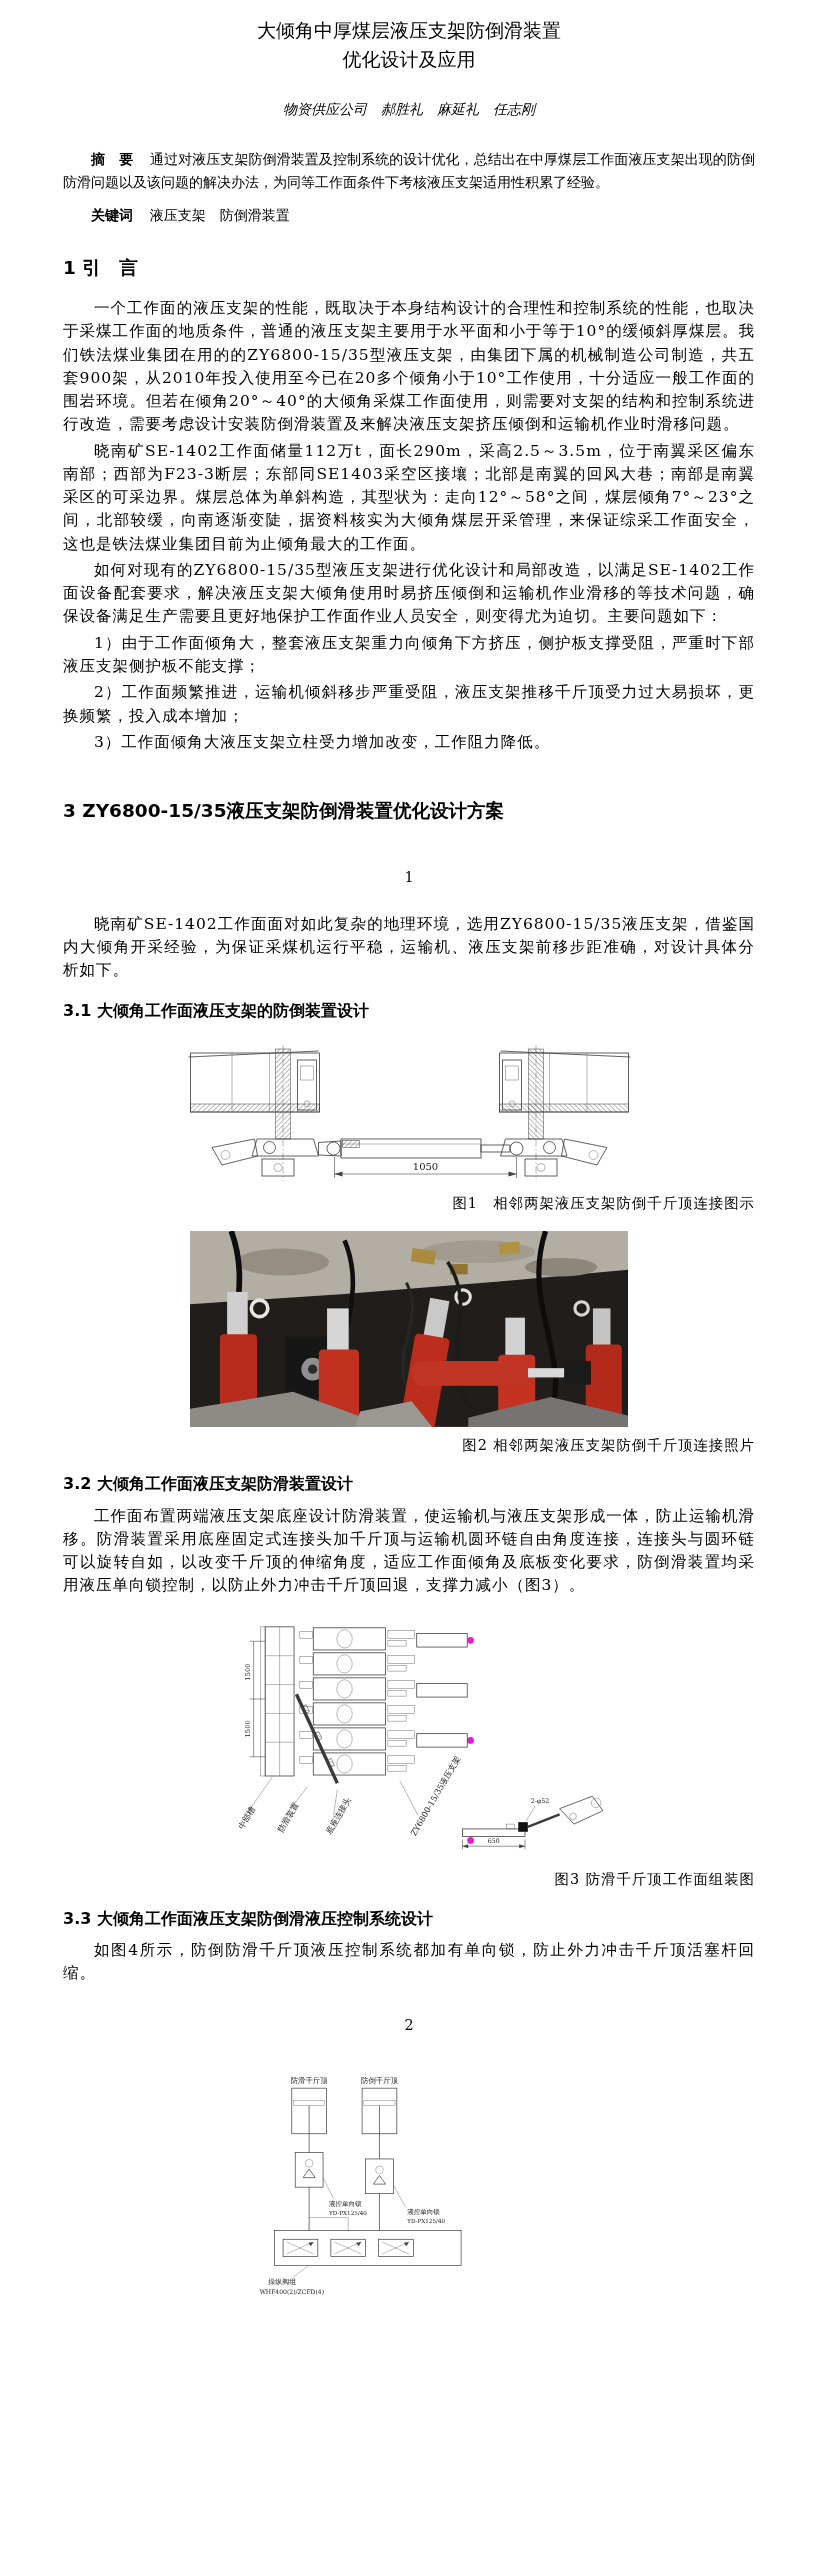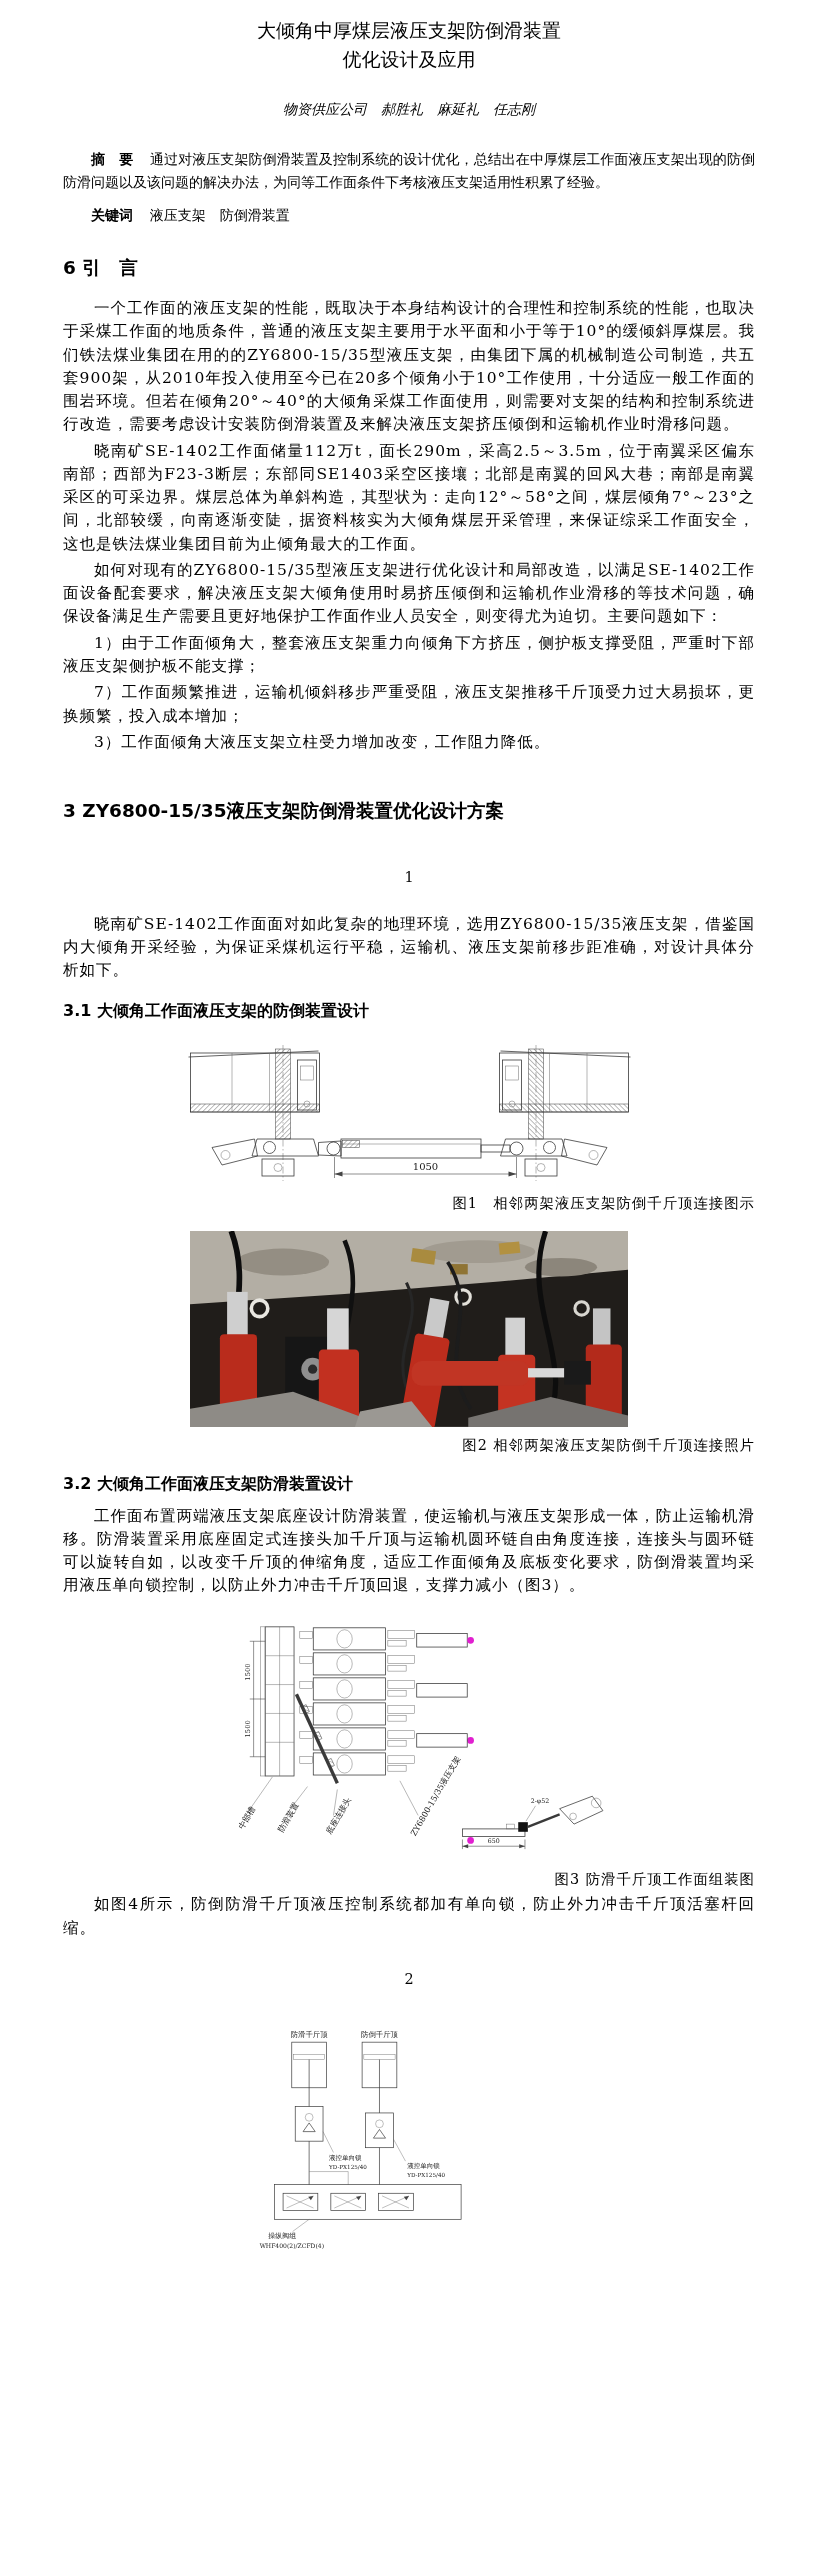--- a/index.html
+++ b/index.html
@@ -40,27 +40,27 @@
   <div class="authors">物资供应公司　郝胜礼　麻延礼　任志刚</div>
 
   <p class="abstract">
     <span class="lab">摘　要</span><span>通过对液压支架防倒滑装置及控制系统的设计优化，总结出在中厚煤层工作面液压支架出现的防倒防滑问题以及该问题的解决办法，为同等工作面条件下考核液压支架适用性积累了经验。</span>
   </p>
 
   <p class="kw">
     <span class="lab">关键词</span><span>液压支架　防倒滑装置</span>
   </p>
 
-  <h2 class="sec">6 引　言</h2>
+  <h2 class="sec">1 引　言</h2>
   <p class="body-p">一个工作面的液压支架的性能，既取决于本身结构设计的合理性和控制系统的性能，也取决于采煤工作面的地质条件，普通的液压支架主要用于水平面和小于等于10°的缓倾斜厚煤层。我们铁法煤业集团在用的的ZY6800-15/35型液压支架，由集团下属的机械制造公司制造，共五套900架，从2010年投入使用至今已在20多个倾角小于10°工作使用，十分适应一般工作面的围岩环境。但若在倾角20°～40°的大倾角采煤工作面使用，则需要对支架的结构和控制系统进行改造，需要考虑设计安装防倒滑装置及来解决液压支架挤压倾倒和运输机作业时滑移问题。</p>
 
   <p class="body-p">晓南矿SE-1402工作面储量112万t，面长290m，采高2.5～3.5m，位于南翼采区偏东南部；西部为F23-3断层；东部同SE1403采空区接壤；北部是南翼的回风大巷；南部是南翼采区的可采边界。煤层总体为单斜构造，其型状为：走向12°～58°之间，煤层倾角7°～23°之间，北部较缓，向南逐渐变陡，据资料核实为大倾角煤层开采管理，来保证综采工作面安全，这也是铁法煤业集团目前为止倾角最大的工作面。</p>
   <p class="body-p">如何对现有的ZY6800-15/35型液压支架进行优化设计和局部改造，以满足SE-1402工作面设备配套要求，解决液压支架大倾角使用时易挤压倾倒和运输机作业滑移的等技术问题，确保设备满足生产需要且更好地保护工作面作业人员安全，则变得尤为迫切。主要问题如下：</p>
   <p class="body-p">1）由于工作面倾角大，整套液压支架重力向倾角下方挤压，侧护板支撑受阻，严重时下部液压支架侧护板不能支撑；</p>
-  <p class="body-p">7）工作面频繁推进，运输机倾斜移步严重受阻，液压支架推移千斤顶受力过大易损坏，更换频繁，投入成本增加；</p>
+  <p class="body-p">2）工作面频繁推进，运输机倾斜移步严重受阻，液压支架推移千斤顶受力过大易损坏，更换频繁，投入成本增加；</p>
   <p class="body-p">3）工作面倾角大液压支架立柱受力增加改变，工作阻力降低。</p>
 
   <h2 class="sec" style="margin-top:41px;">3 ZY6800-15/35液压支架防倒滑装置优化设计方案</h2>
   <div class="pagenum">1</div>
   <p class="body-p">晓南矿SE-1402工作面面对如此复杂的地理环境，选用ZY6800-15/35液压支架，借鉴国内大倾角开采经验，为保证采煤机运行平稳，运输机、液压支架前移步距准确，对设计具体分析如下。</p>
 
   <h3 class="subsec">3.1 大倾角工作面液压支架的防倒装置设计</h3>
 
   <figure>
     <svg width="453" height="140" viewBox="0 0 900 280" xmlns="http://www.w3.org/2000/svg">
@@ -295,20 +295,21 @@
         <polygon fill="#444" points="560,466 572,462 572,470"></polygon>
         <polygon fill="#444" points="690,466 678,462 678,470"></polygon>
         <text class="svg-label" x="625" y="460" font-size="13" text-anchor="middle">650</text>
         <line class="cad-thin" x1="712" y1="382" x2="692" y2="414"></line>
         <text class="svg-label" x="702" y="376" font-size="13">2-φ52</text>
       </g>
     </svg>
     <figcaption class="fig-caption">图3 防滑千斤顶工作面组装图</figcaption>
   </figure>
 
+  <h3 class="subsec">3.3 大倾角工作面液压支架防倒滑液压控制系统设计</h3>
   <p class="body-p">如图4所示，防倒防滑千斤顶液压控制系统都加有单向锁，防止外力冲击千斤顶活塞杆回缩。</p>
 
   <div class="pagenum">2</div>
 
   <figure>
     <svg width="330" height="222" viewBox="0 0 760 510" xmlns="http://www.w3.org/2000/svg">
 
       <text class="svg-label" x="150" y="20" font-size="17" text-anchor="middle">防滑千斤顶</text>
       <text class="svg-label" x="312" y="20" font-size="17" text-anchor="middle">防倒千斤顶</text>
 

